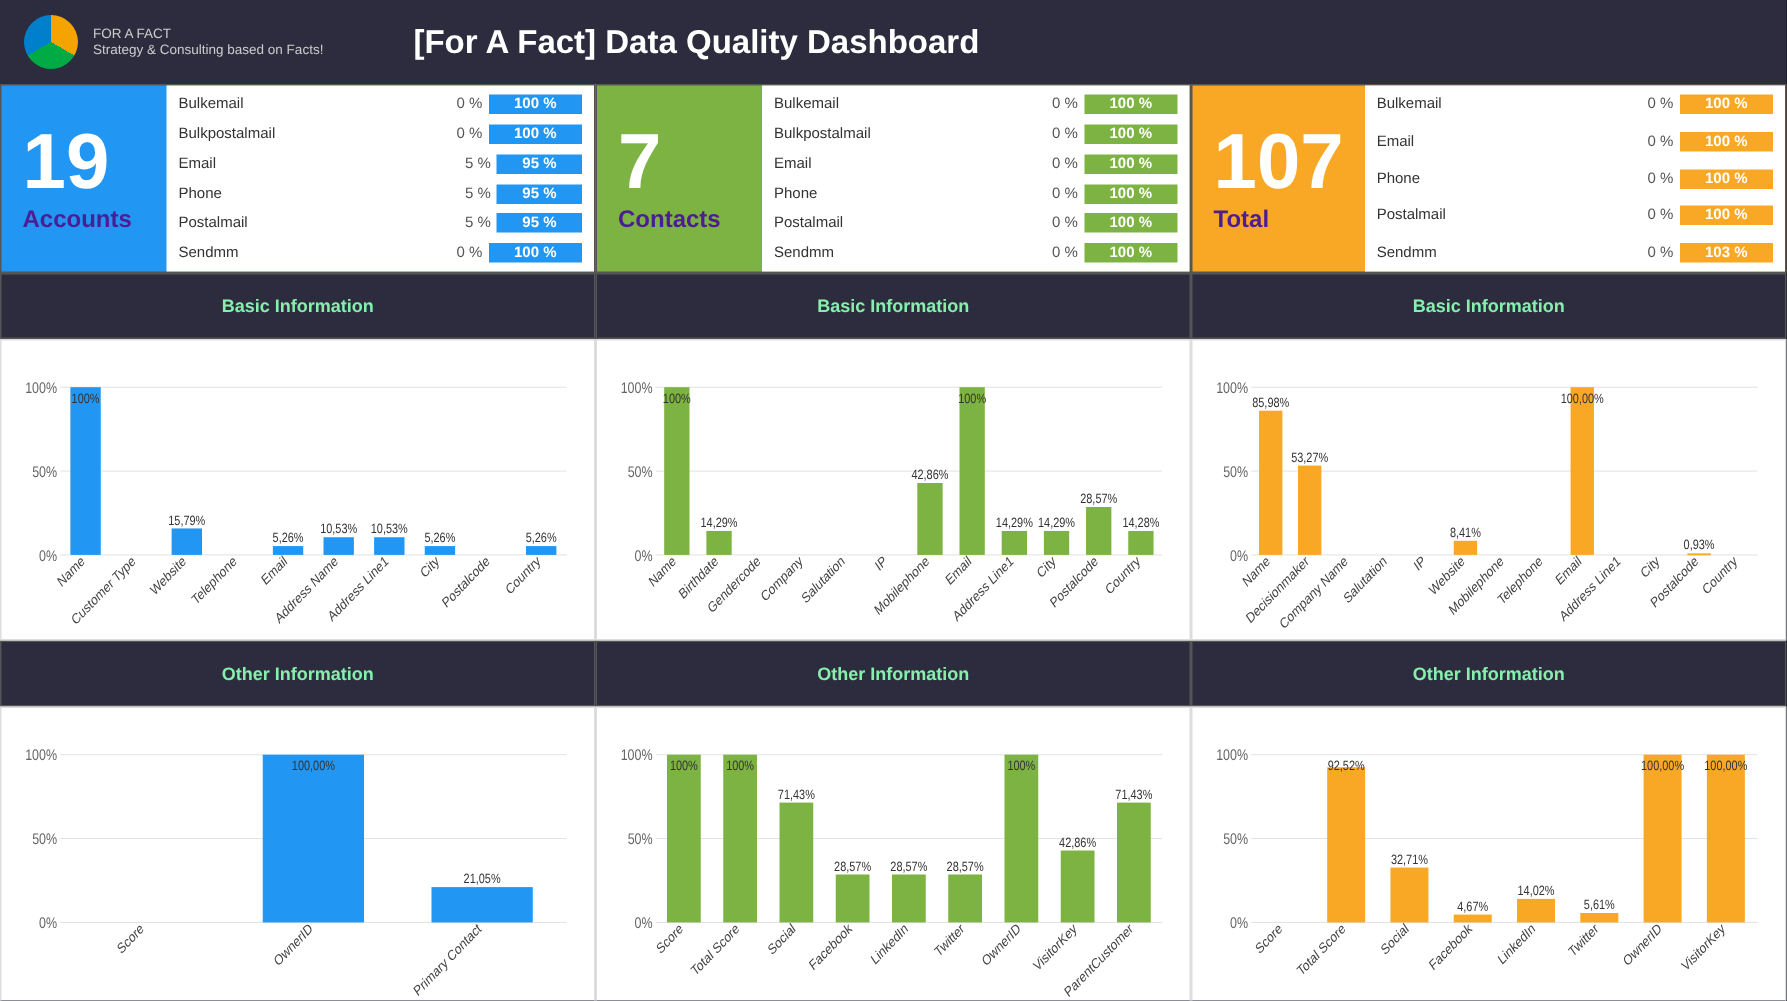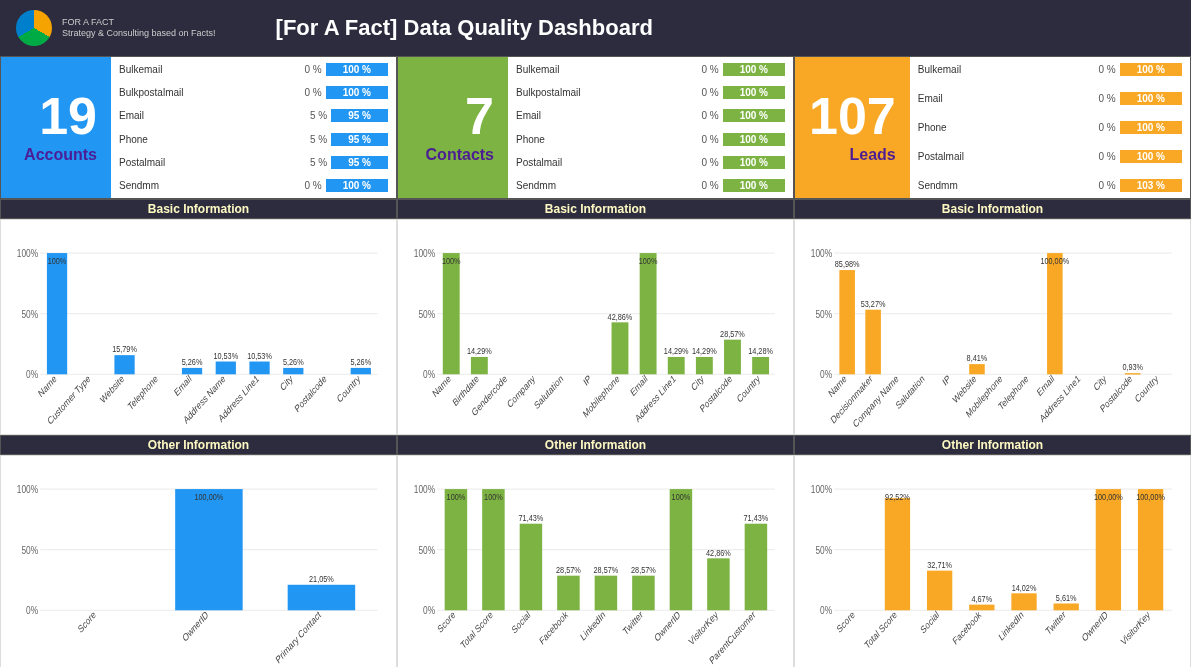--- a/index.html
+++ b/index.html
@@ -38,21 +38,21 @@
       flex-direction: row;
       border: 1px solid #555;
     }
     .stat-panel.blue { background: #2196F3; }
     .stat-panel.green { background: #7CB342; }
     .stat-panel.orange { background: #F9A825; }
 
     .stat-number-area {
       display: flex;
       flex-direction: column;
-      align-items: flex-end;
+      align-items: flex-start;
       justify-content: center;
       padding: 10px 14px;
       min-width: 110px;
     }
     .stat-number { color: white; font-size: 52px; font-weight: bold; line-height: 1; }
     .stat-label { color: #4c1d95; font-size: 16px; font-weight: bold; margin-top: 4px; }
 
     .stat-rows {
       background: white;
       flex: 1;
@@ -77,25 +77,25 @@
       min-width: 40px;
       text-align: center;
     }
     .stat-badge.blue-badge { background: #2196F3; }
     .stat-badge.green-badge { background: #7CB342; }
     .stat-badge.orange-badge { background: #F9A825; }
 
     
     .section-header {
       background: #2c2c3e;
-      color: #fef9c3;
+      color: #86efac;
       text-align: center;
       font-size: 12px;
       font-weight: bold;
-      padding: 2px;
+      padding: 14px;
       border: 1px solid #555;
     }
 
     
     .chart-panel {
       background: white;
       border: 1px solid #ddd;
       padding: 8px 10px 4px 10px;
       position: relative;
       overflow: hidden;
@@ -194,21 +194,21 @@
         <div class="stat-row">
           <span class="stat-row-label">Sendmm</span>
           <span class="stat-row-pct">0 %</span>
           <span class="stat-badge green-badge">100 %</span>
         </div>
       </div>
     </div>
     <div class="stat-panel orange">
       <div class="stat-number-area">
         <div class="stat-number">107</div>
-        <div class="stat-label">Leads</div>
+        <div class="stat-label">Total</div>
       </div>
       <div class="stat-rows">
         <div class="stat-row">
           <span class="stat-row-label">Bulkemail</span>
           <span class="stat-row-pct">0 %</span>
           <span class="stat-badge orange-badge">100 %</span>
         </div>
         <div class="stat-row">
           <span class="stat-row-label">Email</span>
           <span class="stat-row-pct">0 %</span>

